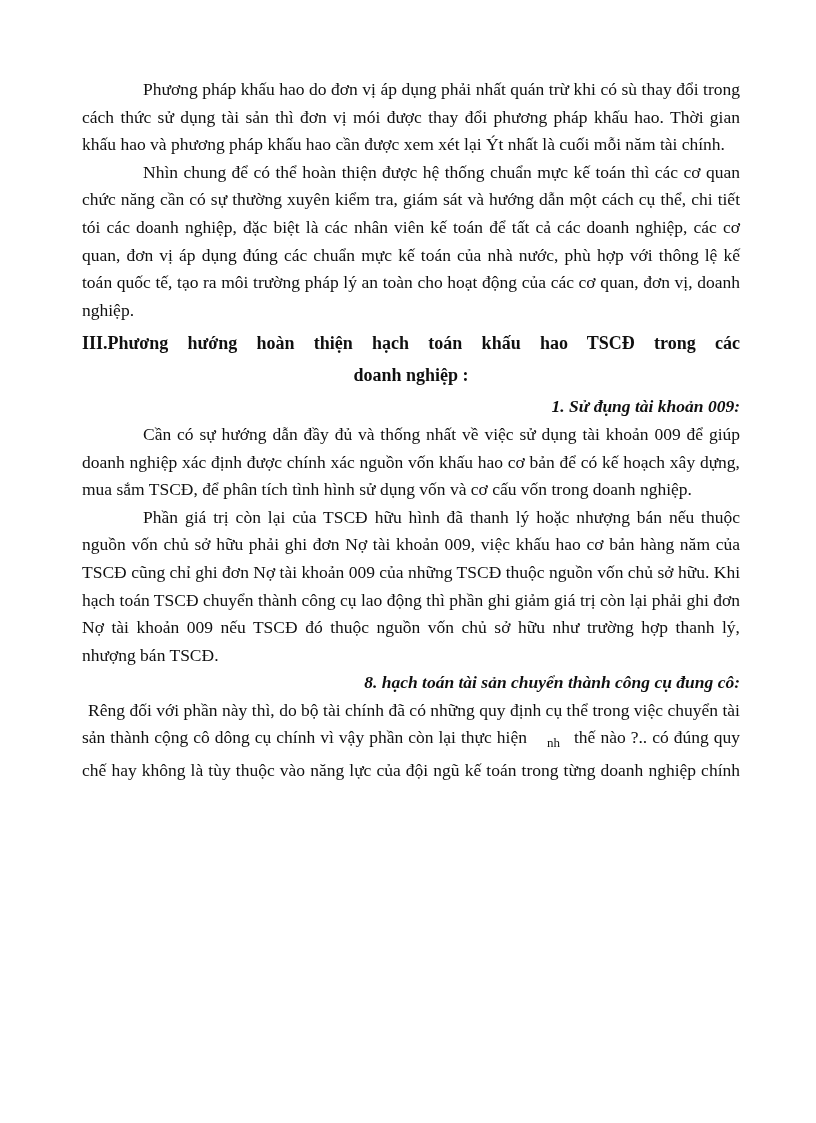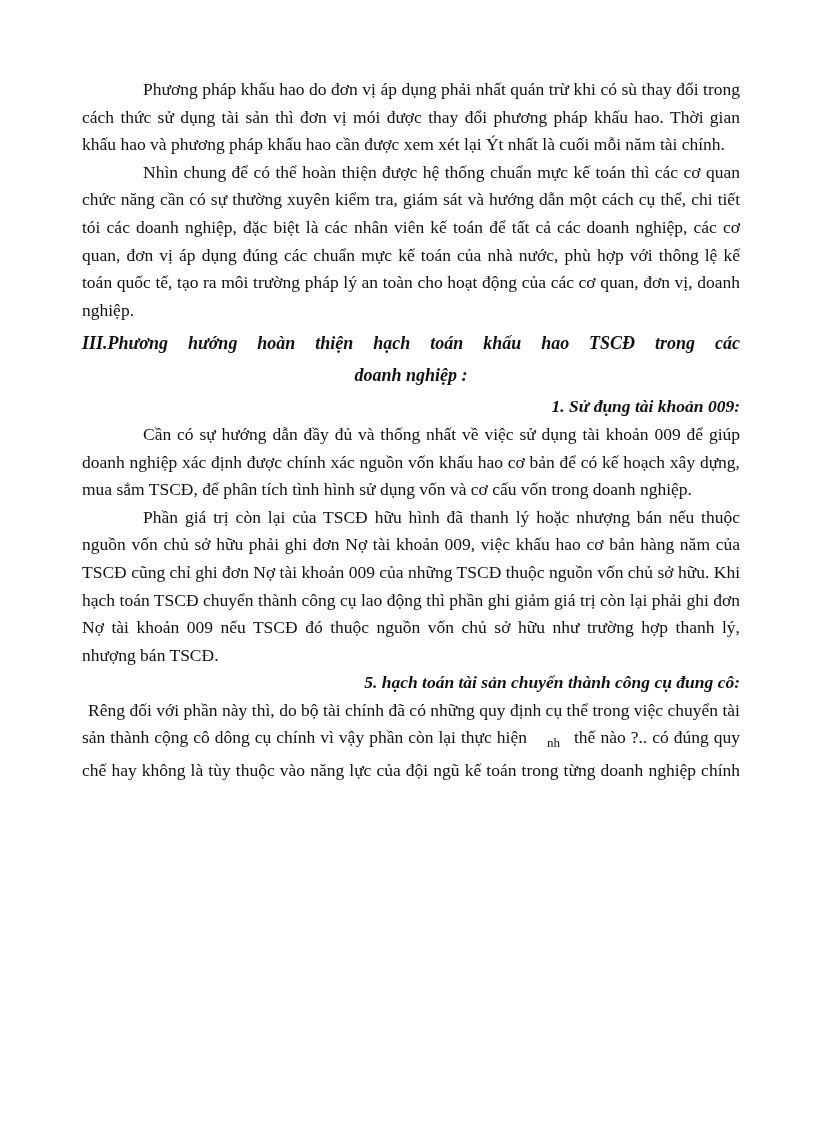--- a/index.html
+++ b/index.html
@@ -12,21 +12,21 @@
     overflow:hidden;
   }
   .content{
     position:absolute;left:82px;top:76px;width:658px;
     font-size:17.5px;line-height:27.6px;text-align:justify;
   }
   .para{margin:0;text-indent:61px;}
   .para-small-indent{margin:0;text-indent:6px;}
   .heading-main{
     margin:4px 0 2px 0;
-    font-weight:bold;font-style:italic;
+    font-weight:bold;
     font-size:18px;line-height:31.5px;
     text-indent:0;
   }
   .heading-line-justified{display:block;text-align:justify;text-align-last:justify;}
   .heading-line-left{display:block;text-align:center;}
   .heading-sub{
     margin:0;font-weight:bold;font-style:italic;
     font-size:17.5px;line-height:27.6px;text-indent:0;text-align:right;
   }
   .sub-nh{
@@ -66,21 +66,21 @@
       <span class="heading-line-justified">III.Phương hướng hoàn thiện hạch toán khấu hao TSCĐ trong các</span>
       <span class="heading-line-left">doanh nghiệp :</span>
     </h2>
 
     <h3 class="heading-sub">1. Sử đụng tài khoản 009:</h3>
 
     <p class="para">Cần có sự hướng dẫn đầy đủ và thống nhất về việc sử dụng tài khoản 009 để giúp doanh nghiệp xác định được chính xác nguồn vốn khấu hao cơ bản để có kế hoạch xây dựng, mua sắm TSCĐ, để phân tích tình hình sử dụng vốn và cơ cấu vốn trong doanh nghiệp.</p>
 
     <p class="para">Phần giá trị còn lại của TSCĐ hữu hình đã thanh lý hoặc nhượng bán nếu thuộc nguồn vốn chủ sở hữu phải ghi đơn Nợ tài khoản 009, việc khấu hao cơ bản hàng năm của TSCĐ cũng chỉ ghi đơn Nợ tài khoản 009 của những TSCĐ thuộc nguồn vốn chủ sở hữu. Khi hạch toán TSCĐ chuyển thành công cụ lao động thì phần ghi giảm giá trị còn lại phải ghi đơn Nợ tài khoản 009 nếu TSCĐ đó thuộc nguồn vốn chủ sở hữu như trường hợp thanh lý, nhượng bán TSCĐ.</p>
 
-    <h3 class="heading-sub">5. hạch toán tài sản chuyển thành công cụ đung cô:</h3>
+    <h3 class="heading-sub">8. hạch toán tài sản chuyển thành công cụ đung cô:</h3>
 
     <p class="para-small-indent"><span>Rêng đối với phần này thì, do bộ tài chính đã có những quy định cụ thể trong việc chuyển tài sản thành cộng cô dông cụ chính vì vậy phần còn lại thực hiện</span><span class="sub-nh">nh</span><span>thế nào ?.. có đúng quy chế hay không là tùy thuộc vào năng lực của đội ngũ kế toán trong từng doanh nghiệp chính vì thế hơn lúc nào hết các doanh nghiệp phải quan tâm trực tiếp đến việc đào tạo đội ngũ kế toán tốt để có thể đảm bảo được tình hình và nhu càu đòi hỏi của công việc trong hiện tại cũng như trong tương lai đặc biệt là trong tình hình hiện nay khi mà xu thế hội nhập quốc tế ngày càng diễn ra mạnh mẽ như hiện nay</span></p>
 
     <h1 class="conclusion">KÕt luận</h1>
 
   </div>
 
   <div class="footer-rule"></div>
   <div class="page-number">1</div>
   <div class="page-break-dots"></div>

